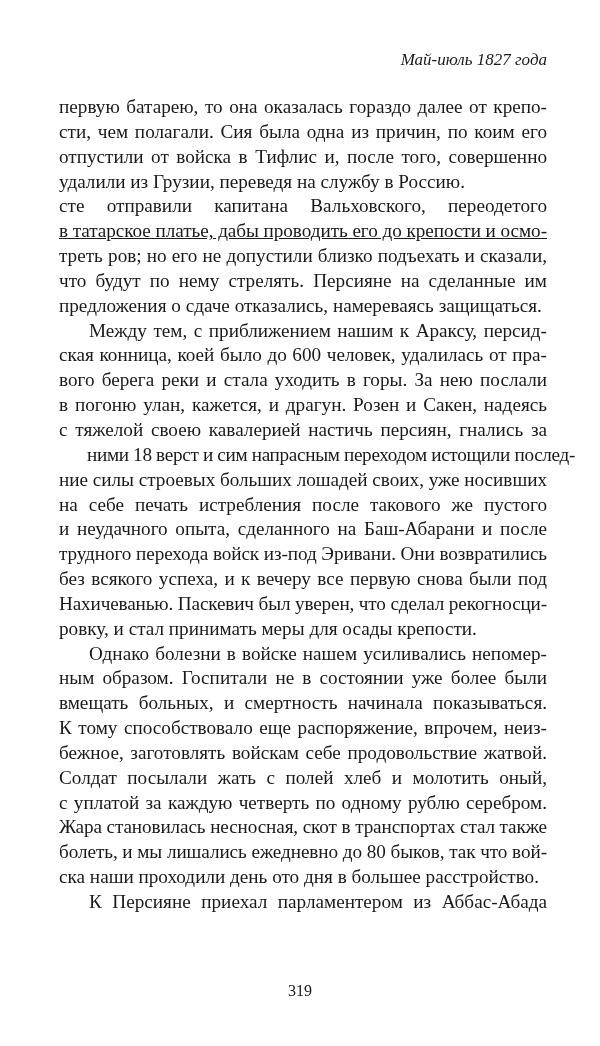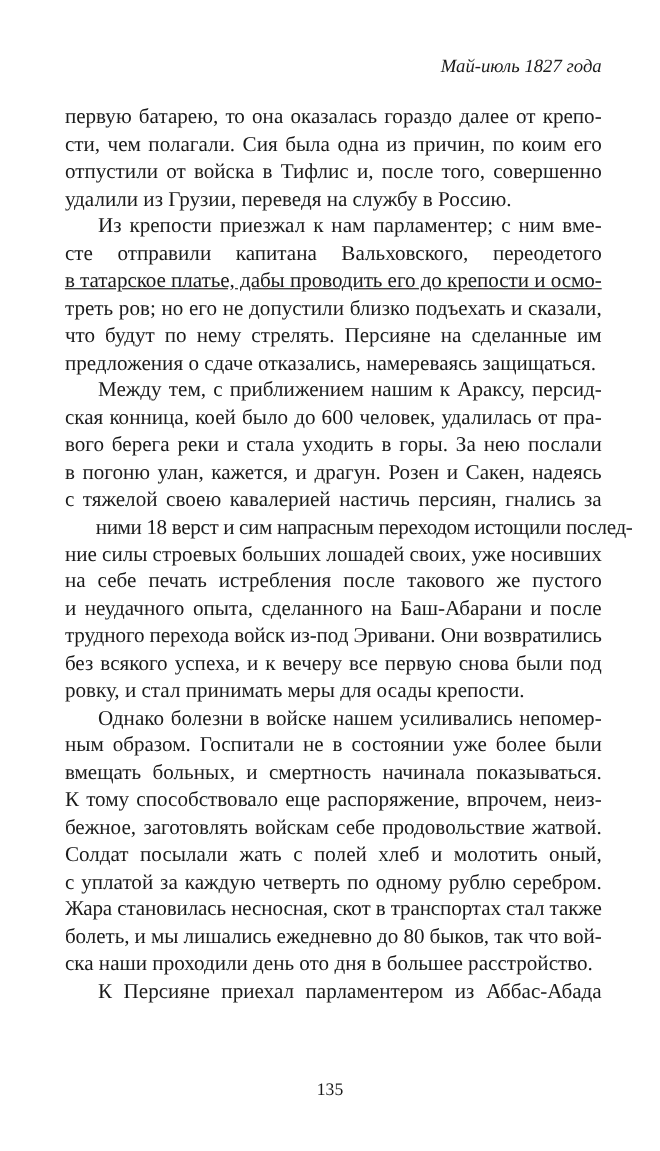--- a/index.html
+++ b/index.html
@@ -26,44 +26,44 @@
 </head>
 <body>
 
 <div class="running-head">Май-июль 1827 года</div>
 
 <div class="text-block" id="text-block">
     <span class="line">первую батарею, то она оказалась гораздо далее от крепо-</span>
     <span class="line">сти, чем полагали. Сия была одна из причин, по коим его</span>
     <span class="line">отпустили от войска в Тифлис и, после того, совершенно</span>
     <span class="line last">удалили из Грузии, переведя на службу в Россию.</span>
-    <span class="line indent">Из крепости приезжал к нам парламентер; с ним вме-</span>
     <span class="line">сте отправили капитана Вальховского, переодетого</span>
     <span class="line" style="letter-spacing: -0.0592672px; text-decoration: underline;">в татарское платье, дабы проводить его до крепости и осмо-</span>
     <span class="line">треть ров; но его не допустили близко подъехать и сказали,</span>
     <span class="line">что будут по нему стрелять. Персияне на сделанные им</span>
     <span class="line last">предложения о сдаче отказались, намереваясь защищаться.</span>
     <span class="line indent">Между тем, с приближением нашим к Араксу, персид-</span>
     <span class="line">ская конница, коей было до 600 человек, удалилась от пра-</span>
     <span class="line">вого берега реки и стала уходить в горы. За нею послали</span>
     <span class="line">в погоню улан, кажется, и драгун. Розен и Сакен, надеясь</span>
     <span class="line">с тяжелой своею кавалерией настичь персиян, гнались за</span>
     <span class="line" style="letter-spacing: -0.327009px; margin-left: 28px;">ними 18 верст и сим напрасным переходом истощили послед-</span>
     <span class="line" style="letter-spacing: -0.0182783px;">ние силы строевых больших лошадей своих, уже носивших</span>
     <span class="line">на себе печать истребления после такового же пустого</span>
     <span class="line">и неудачного опыта, сделанного на Баш-Абарани и после</span>
     <span class="line" style="letter-spacing: -0.0825893px;">трудного перехода войск из-под Эривани. Они возвратились</span>
     <span class="line">без всякого успеха, и к вечеру все первую снова были под</span>
+    <span class="line" style="letter-spacing: -0.143973px;">Нахичеванью. Паскевич был уверен, что сделал рекогносци-</span>
     <span class="line last">ровку, и стал принимать меры для осады крепости.</span>
     <span class="line indent">Однако болезни в войске нашем усиливались непомер-</span>
     <span class="line">ным образом. Госпитали не в состоянии уже более были</span>
     <span class="line">вмещать больных, и смертность начинала показываться.</span>
     <span class="line">К тому способствовало еще распоряжение, впрочем, неиз-</span>
     <span class="line">бежное, заготовлять войскам себе продовольствие жатвой.</span>
     <span class="line">Солдат посылали жать с полей хлеб и молотить оный,</span>
     <span class="line">с уплатой за каждую четверть по одному рублю серебром.</span>
     <span class="line" style="letter-spacing: -0.116502px;">Жара становилась несносная, скот в транспортах стал также</span>
     <span class="line" style="letter-spacing: -0.0715461px;">болеть, и мы лишались ежедневно до 80 быков, так что вой-</span>
     <span class="line last">ска наши проходили день ото дня в большее расстройство.</span>
     <span class="line indent">К Персияне приехал парламентером из Аббас-Абада</span>
   </div>
 
-<div class="page-number">135</div>
+<div class="page-number">319</div>
 
 </body></html>

